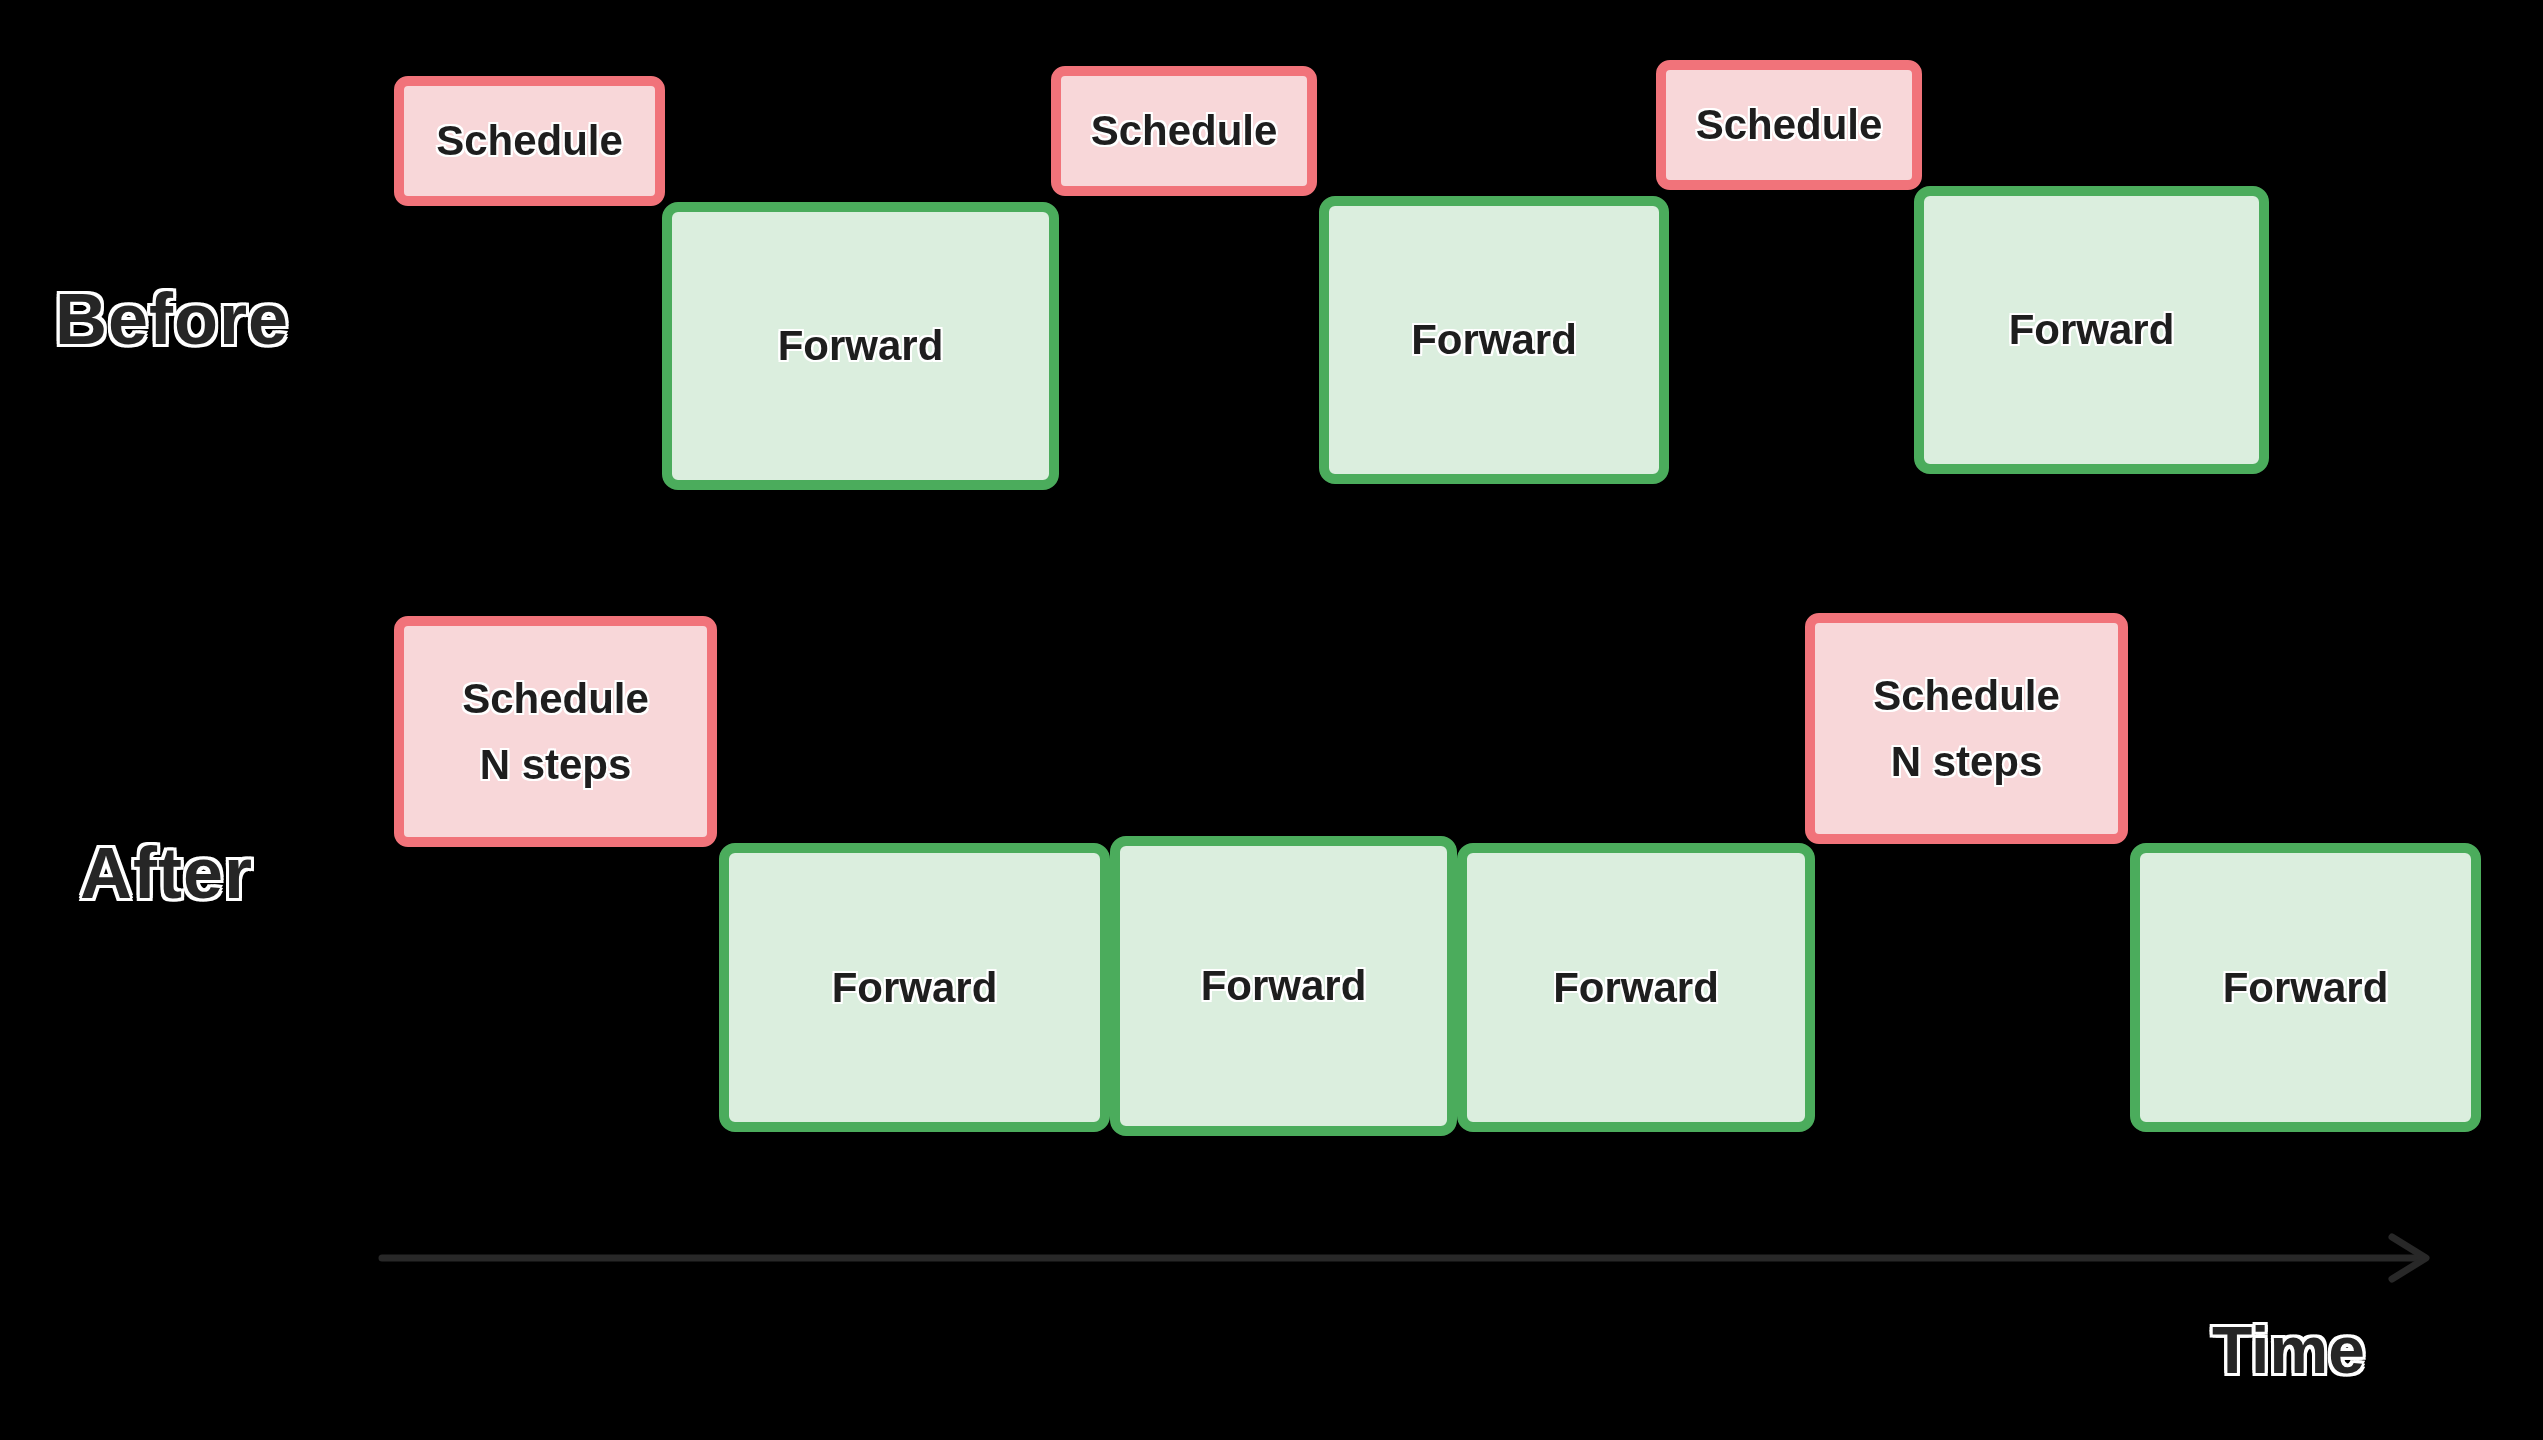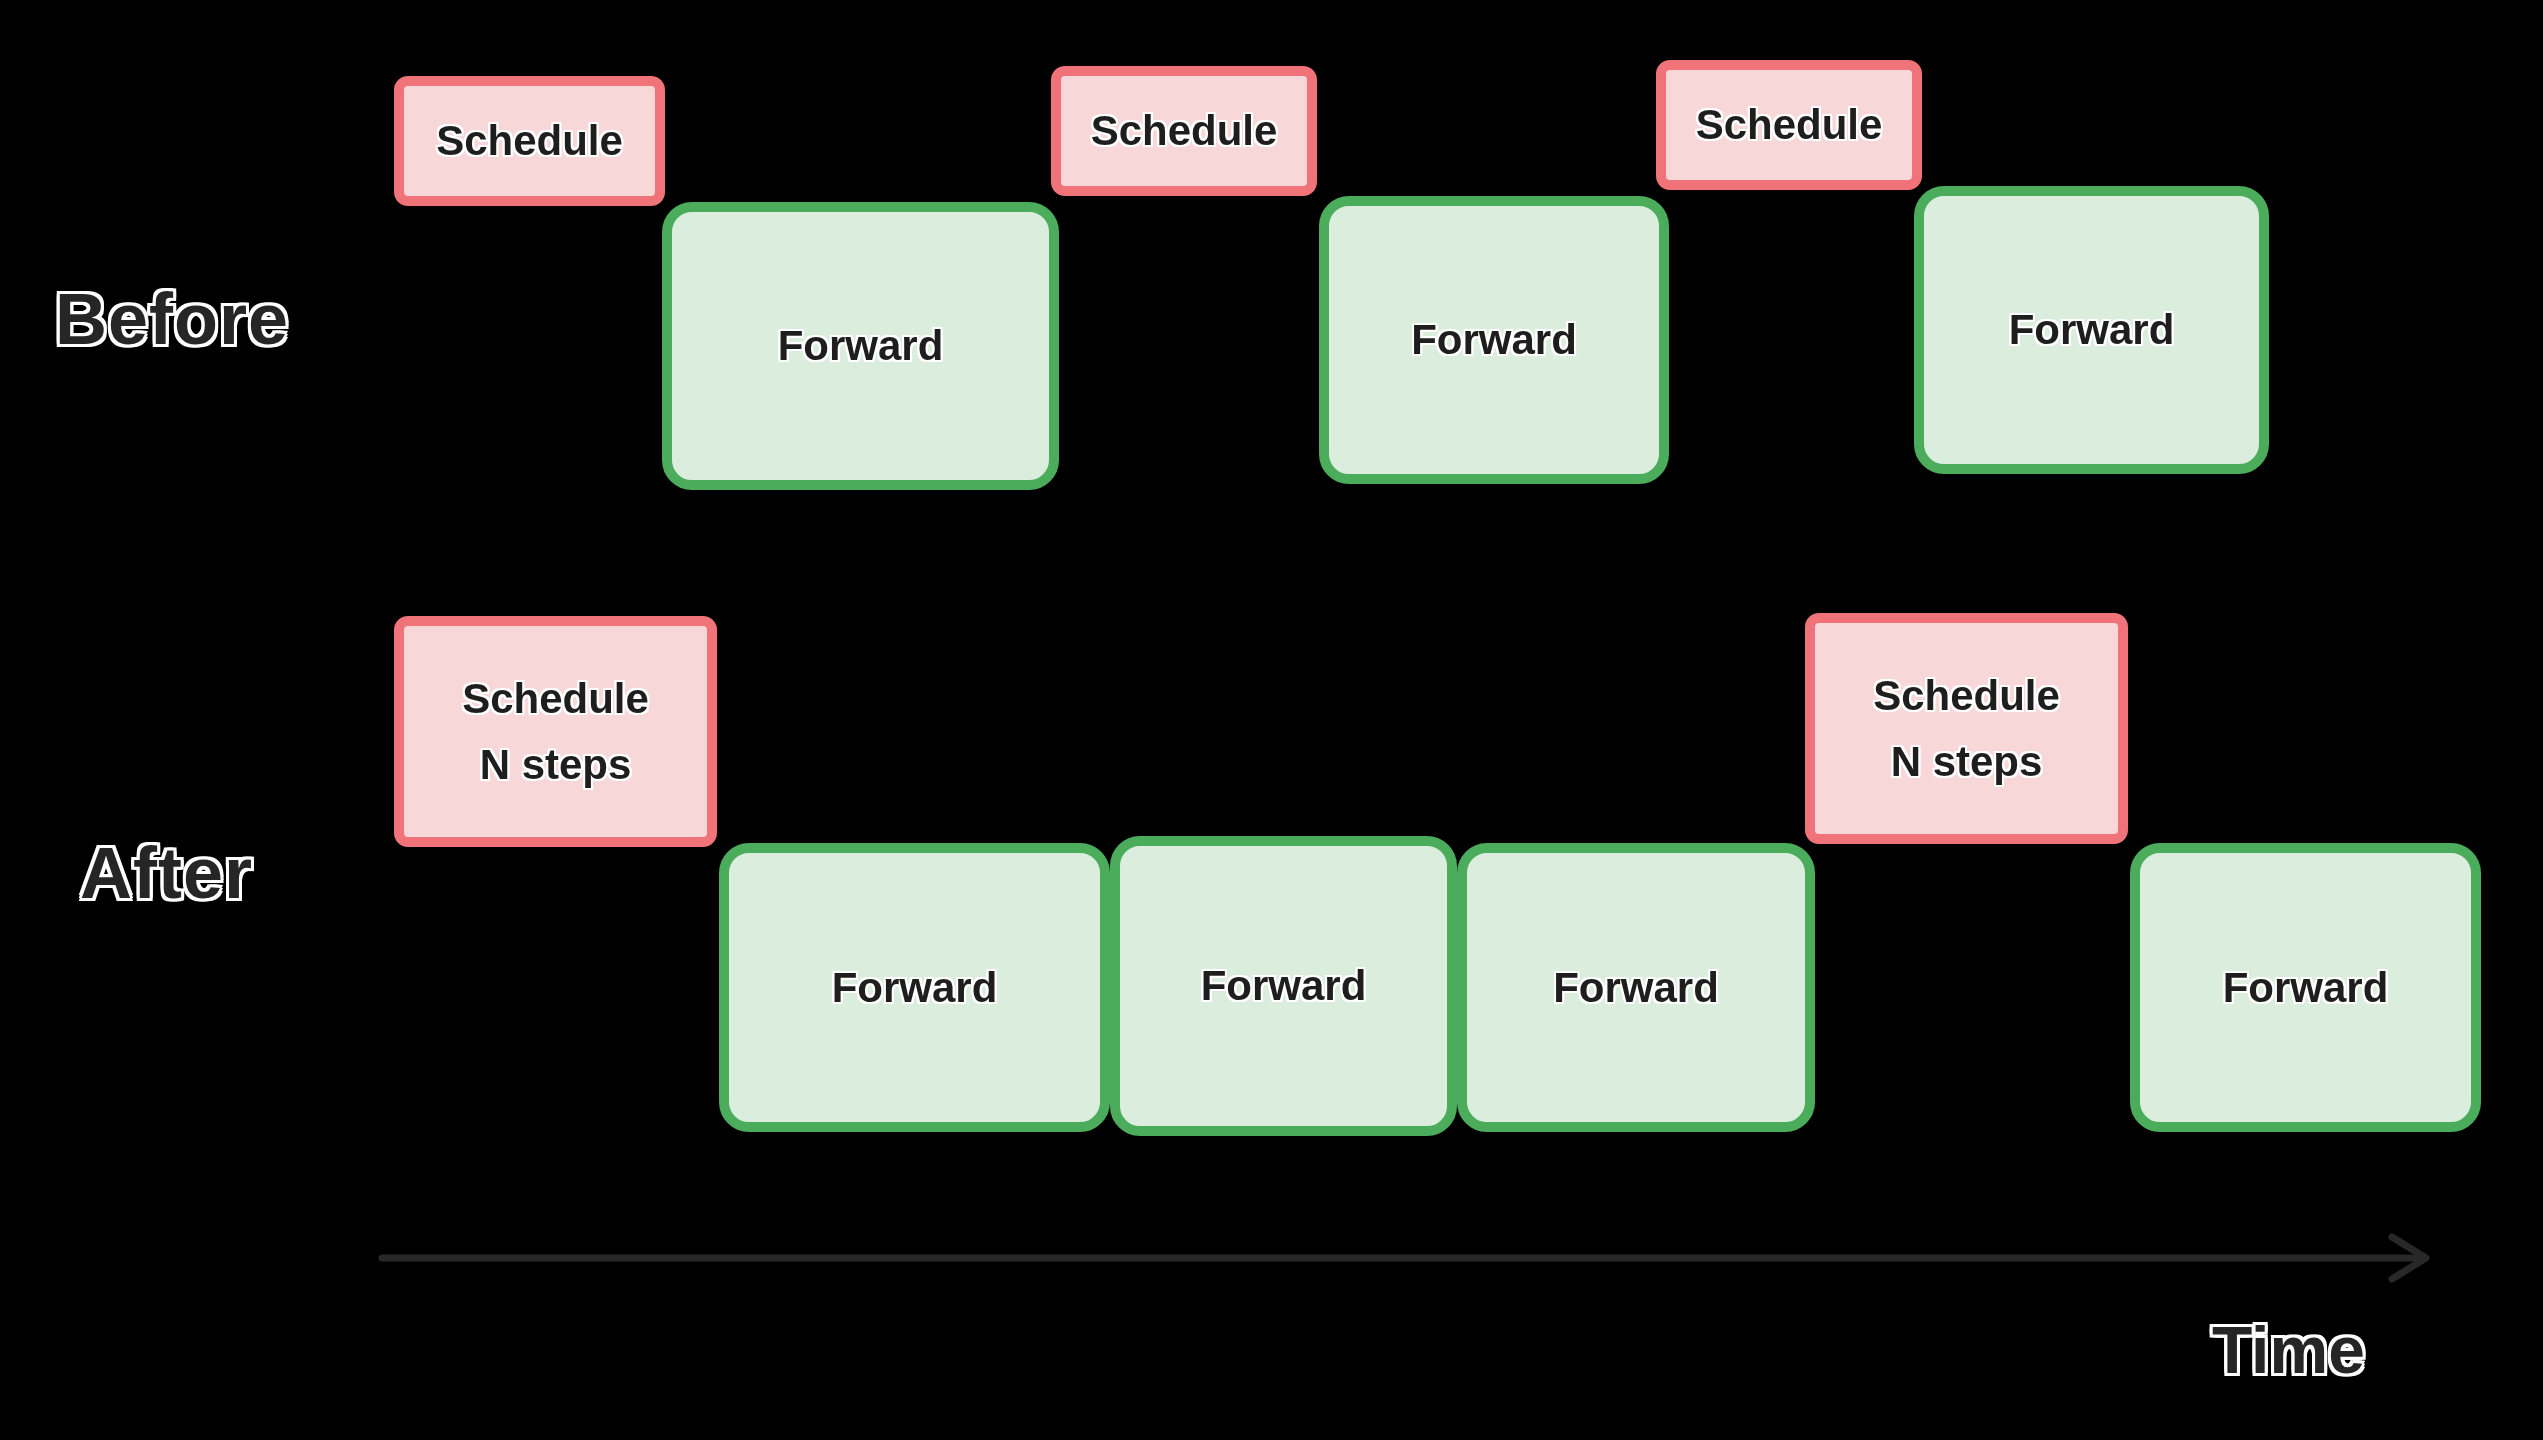--- a/index.html
+++ b/index.html
@@ -39,21 +39,21 @@
        0   -2px 0 #ffffff, 0    2px 0 #ffffff;
   }
   .schedule{
     background:var(--schedule-fill);
     border:10px solid var(--schedule-border);
     border-radius:14px;
   }
   .forward{
     background:var(--forward-fill);
     border:10px solid var(--forward-border);
-    border-radius:30px;
+    border-radius:16px;
     align-items:center;
   }
   .row-label{
     position:absolute;
     font-weight:bold;
     font-size:72px;
     color:var(--label-text);
     letter-spacing:1px;
     text-shadow:
       -3px -3px 0 #ffffff, 3px -3px 0 #ffffff,

